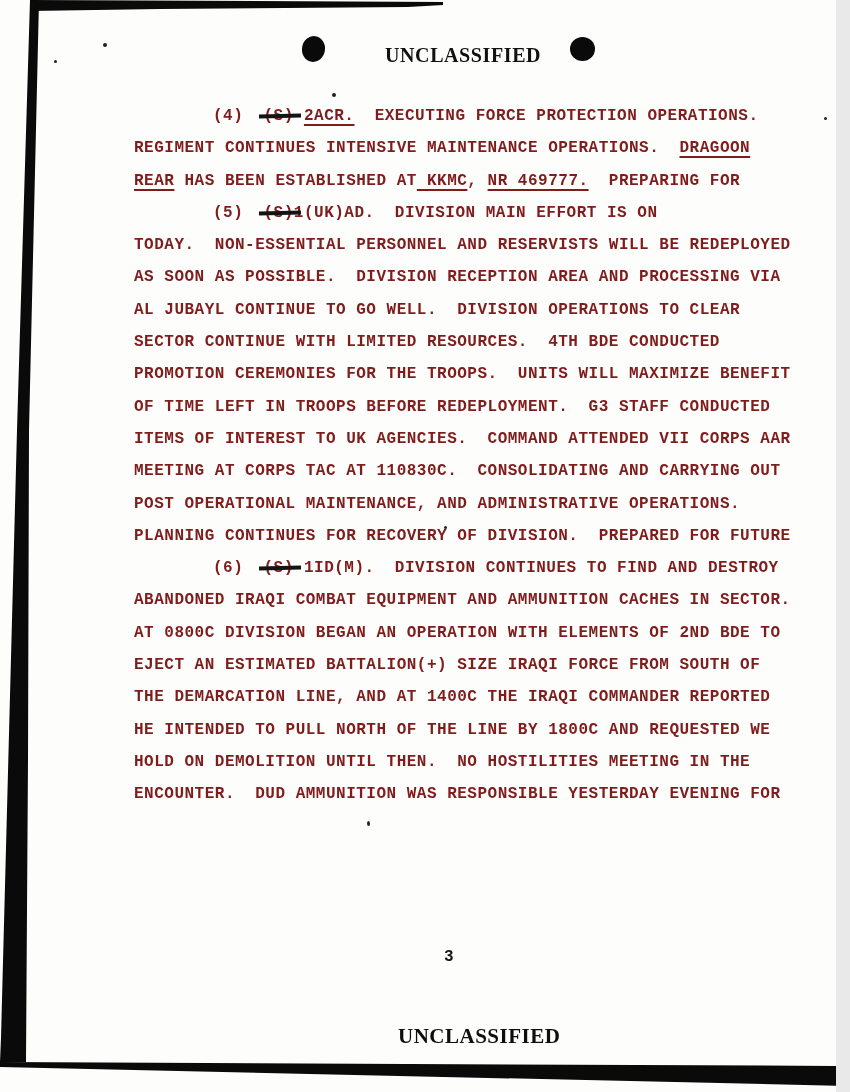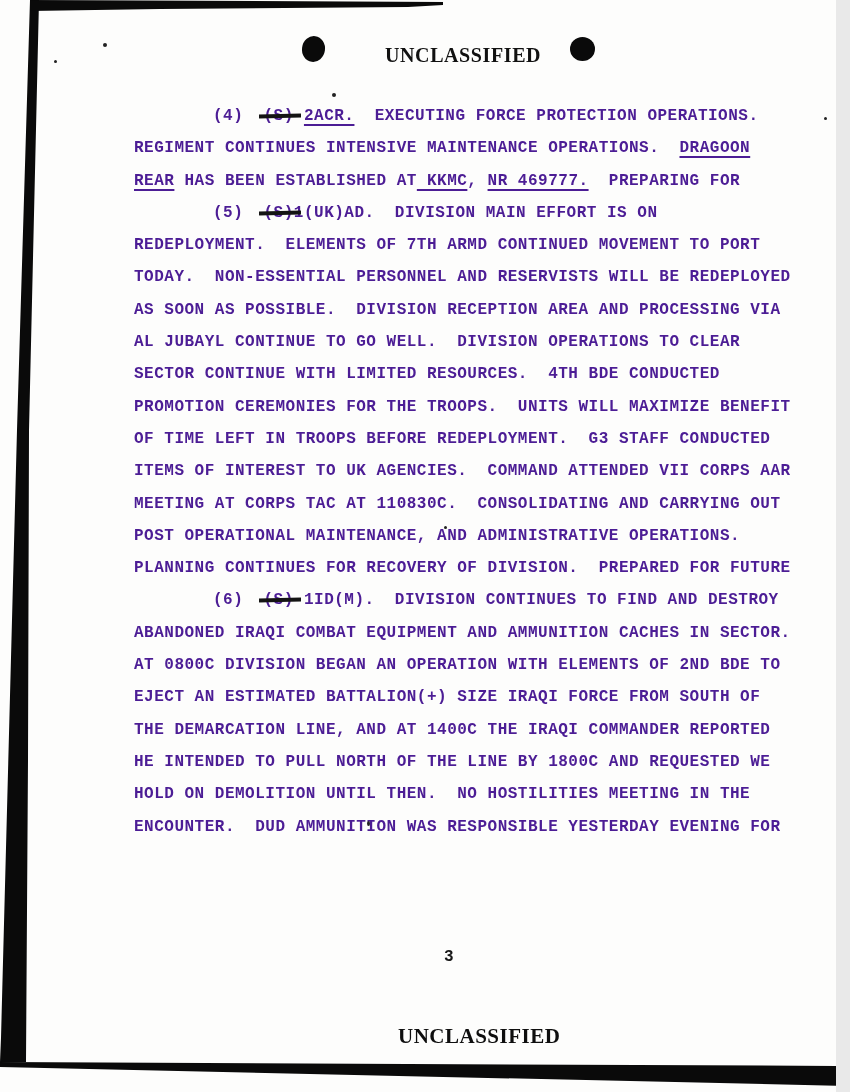--- a/index.html
+++ b/index.html
@@ -11,21 +11,21 @@
   }
   .scan-artifacts { position:absolute; left:0; top:0; width:850px; height:1092px; pointer-events:none; }
   .punch { position:absolute; background:#0a0a0a; border-radius:50%; }
   .punch.left  { left:302px; top:36px; width:23px; height:26px; transform:rotate(8deg); }
   .punch.right { left:570px; top:37px; width:25px; height:24px; }
   .header-classification {
     position:absolute; left:385px; top:44px;
     font-family:"Liberation Serif", serif; font-weight:bold;
     font-size:20px; letter-spacing:0.6px; color:#111;
   }
-  .doc-body { position:absolute; left:134px; top:100px; width:680px; color:#4c1d95; }
+  .doc-body { position:absolute; left:134px; top:100px; width:680px; color:#7f1d1d; }
   .line {
     white-space:pre; height:32.3px; line-height:32.3px;
     font-size:16px; font-weight:bold; letter-spacing:0.5px;
   }
   .line.indent { padding-left:79px; }
   .u { text-decoration:underline; text-decoration-thickness:2px; text-underline-offset:4px; }
   .strike { position:relative; display:inline-block; }
   .strike::after {
     content:""; position:absolute; left:-5px; right:-7px; top:14px; height:3.5px;
     background:#141414; transform:rotate(-1.2deg);
@@ -55,21 +55,20 @@
   <div class="punch left"></div>
   <div class="punch right"></div>
 
   <div class="header-classification">UNCLASSIFIED</div>
 
   <div class="doc-body">
       <div class="line indent"><span>(4)  </span><span class="strike">(S)</span><span> </span><span class="u">2ACR.</span><span>  EXECUTING FORCE PROTECTION OPERATIONS.</span></div>
       <div class="line"><span>REGIMENT CONTINUES INTENSIVE MAINTENANCE OPERATIONS.  </span><span class="u">DRAGOON</span></div>
       <div class="line"><span class="u">REAR</span><span> HAS BEEN ESTABLISHED AT</span><span class="u"> KKMC</span><span>, </span><span class="u">NR 469777.</span><span>  PREPARING FOR</span></div>
       <div class="line indent"><span>(5)  </span><span class="strike">(S)</span><span>1(UK)AD.  DIVISION MAIN EFFORT IS ON</span></div>
-      <div class="line"><span>REDEPLOYMENT.  ELEMENTS OF 7TH ARMD CONTINUED MOVEMENT TO PORT</span></div>
       <div class="line"><span>TODAY.  NON-ESSENTIAL PERSONNEL AND RESERVISTS WILL BE REDEPLOYED</span></div>
       <div class="line"><span>AS SOON AS POSSIBLE.  DIVISION RECEPTION AREA AND PROCESSING VIA</span></div>
       <div class="line"><span>AL JUBAYL CONTINUE TO GO WELL.  DIVISION OPERATIONS TO CLEAR</span></div>
       <div class="line"><span>SECTOR CONTINUE WITH LIMITED RESOURCES.  4TH BDE CONDUCTED</span></div>
       <div class="line"><span>PROMOTION CEREMONIES FOR THE TROOPS.  UNITS WILL MAXIMIZE BENEFIT</span></div>
       <div class="line"><span>OF TIME LEFT IN TROOPS BEFORE REDEPLOYMENT.  G3 STAFF CONDUCTED</span></div>
       <div class="line"><span>ITEMS OF INTEREST TO UK AGENCIES.  COMMAND ATTENDED VII CORPS AAR</span></div>
       <div class="line"><span>MEETING AT CORPS TAC AT 110830C.  CONSOLIDATING AND CARRYING OUT</span></div>
       <div class="line"><span>POST OPERATIONAL MAINTENANCE, AND ADMINISTRATIVE OPERATIONS.</span></div>
       <div class="line"><span>PLANNING CONTINUES FOR RECOVERY OF DIVISION.  PREPARED FOR FUTURE</span></div>

